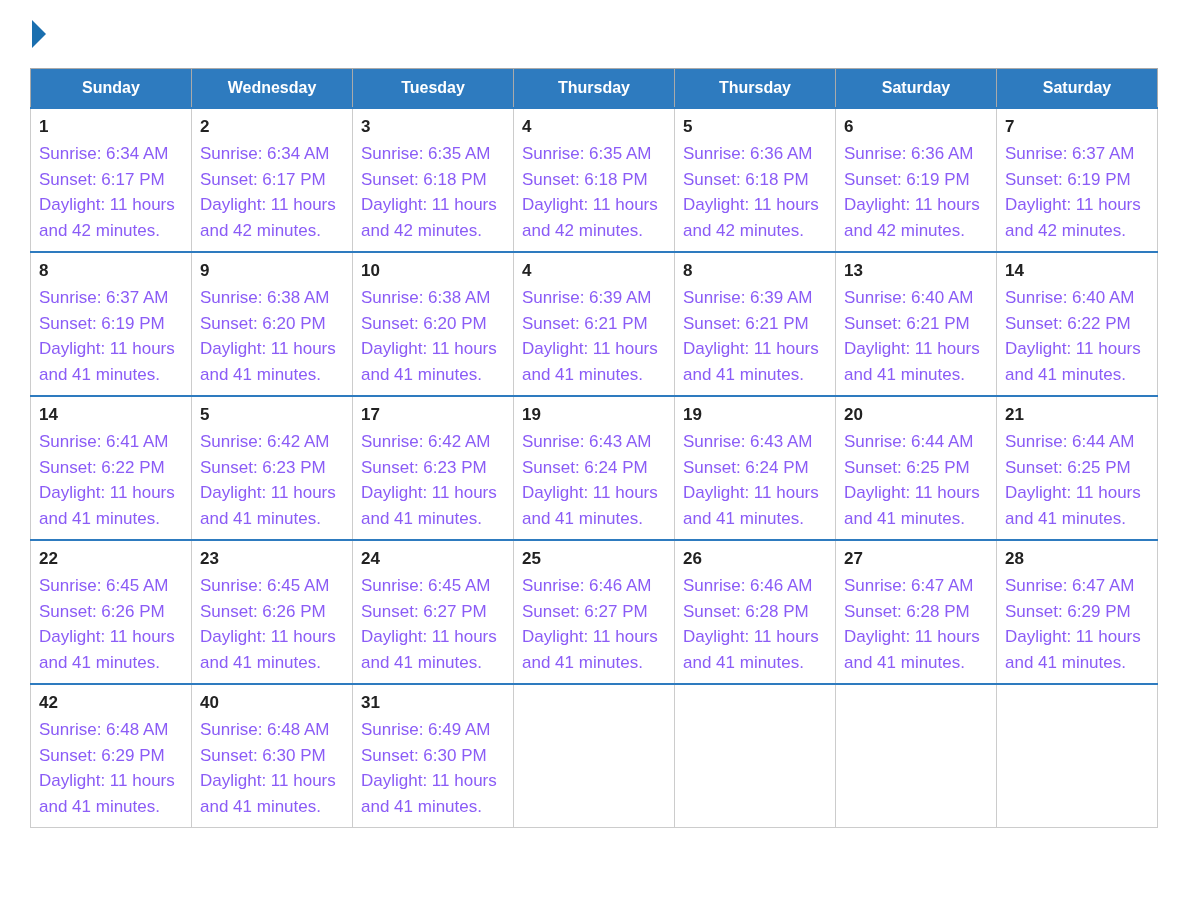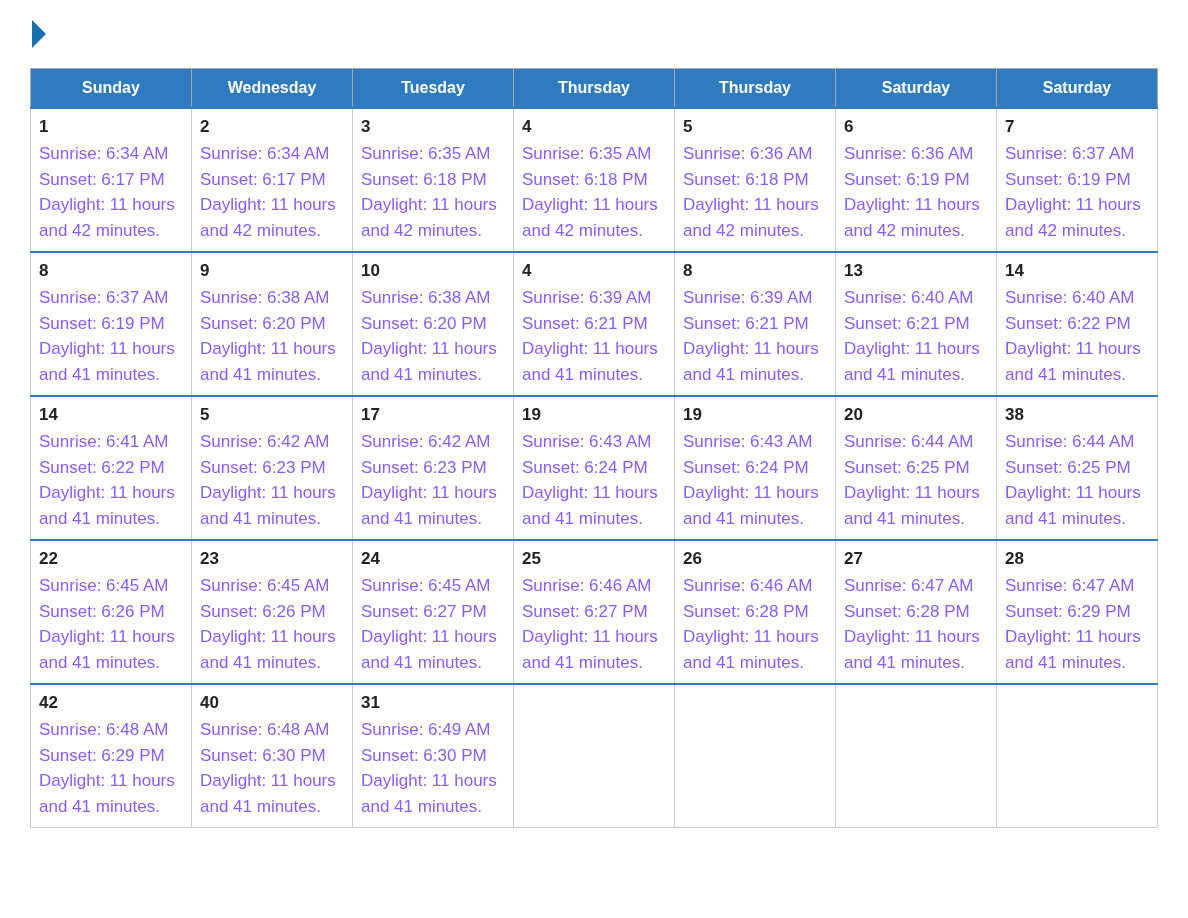--- a/index.html
+++ b/index.html
@@ -205,21 +205,21 @@
         </td>
         <td>
           <div class="day-number">19</div>
           <div class="day-info">Sunrise: 6:43 AM<br>Sunset: 6:24 PM<br>Daylight: 11 hours<br>and 41 minutes.</div>
         </td>
         <td>
           <div class="day-number">20</div>
           <div class="day-info">Sunrise: 6:44 AM<br>Sunset: 6:25 PM<br>Daylight: 11 hours<br>and 41 minutes.</div>
         </td>
         <td>
-          <div class="day-number">38</div>
+          <div class="day-number">21</div>
           <div class="day-info">Sunrise: 6:44 AM<br>Sunset: 6:25 PM<br>Daylight: 11 hours<br>and 41 minutes.</div>
         </td>
       </tr>
       <tr class="week-row">
         <td>
           <div class="day-number">22</div>
           <div class="day-info">Sunrise: 6:45 AM<br>Sunset: 6:26 PM<br>Daylight: 11 hours<br>and 41 minutes.</div>
         </td>
         <td>
           <div class="day-number">23</div>

